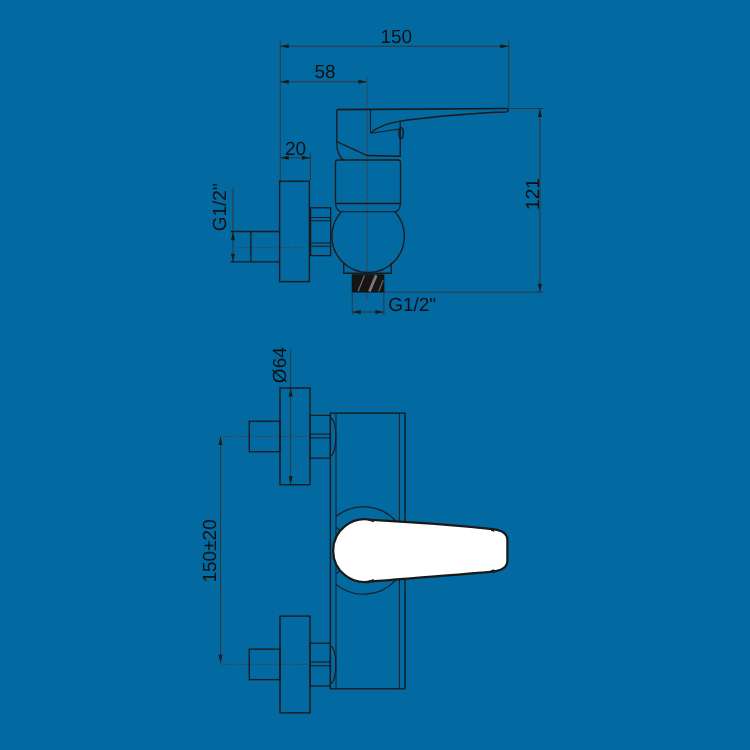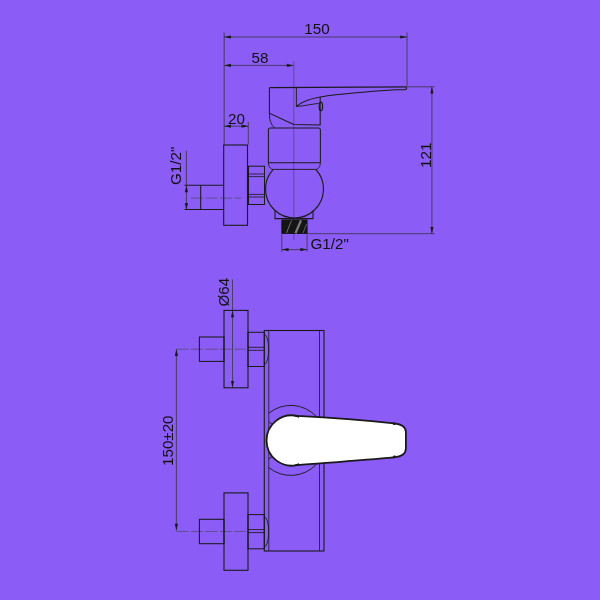--- a/index.html
+++ b/index.html
@@ -1,16 +1,16 @@
 <!DOCTYPE html>
 <html><head>
 <meta charset="utf-8">
 <style>
   html,body{margin:0;padding:0;background:#fff;}
-  #page{width:600px;height:600px;position:relative;background:#8b5cf6;}
+  #page{width:600px;height:600px;position:relative;background:#0369a1;}
   text{font-family:"Liberation Sans",sans-serif;font-size:15.2px;fill:#111;}
 </style>
 </head>
 <body>
 <div id="page">
 <svg width="600" height="600" viewBox="0 0 600 600" xmlns="http://www.w3.org/2000/svg">
 <g fill="none" stroke="#1a1a1a">
 
 <g stroke-width="0.75" stroke="#333">
   <line x1="224.2" y1="32.5" x2="224.2" y2="145"></line>

